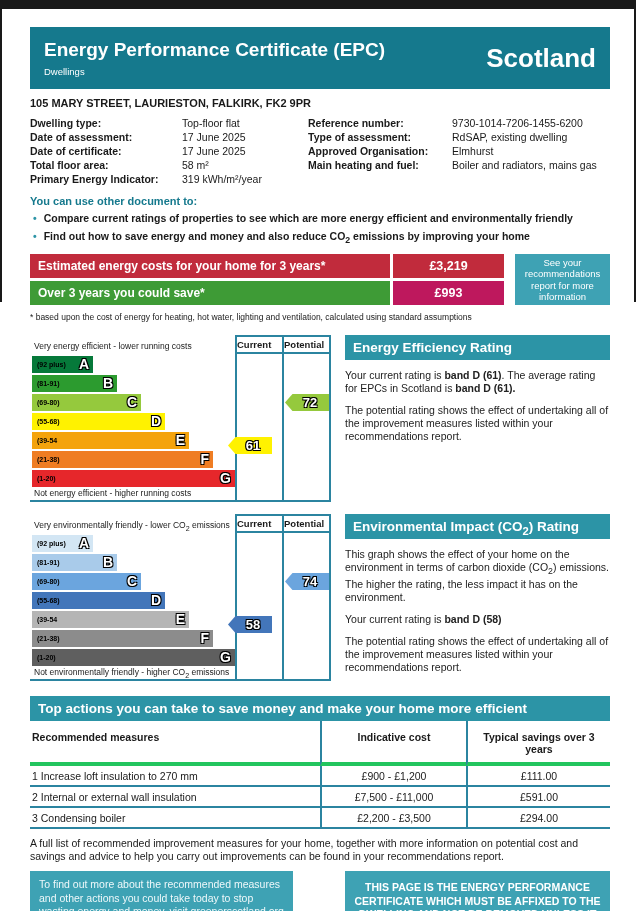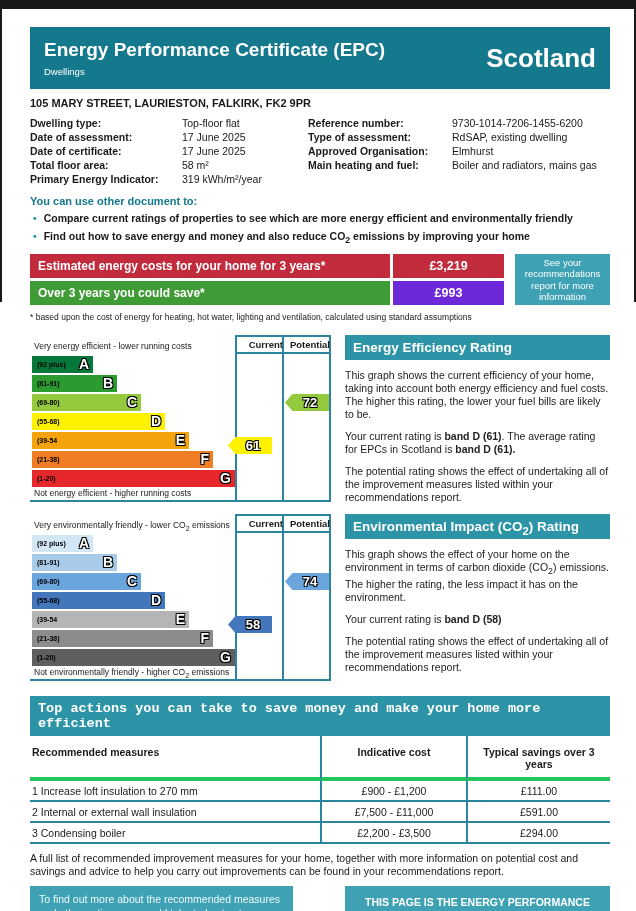--- a/index.html
+++ b/index.html
@@ -40,34 +40,34 @@
   
   .costs{margin-top:8px;display:flex;}
   .cost-left{width:477px;flex:none;}
   .cost-row{display:flex;margin-bottom:3px;}
   .cost-label{width:360px;flex:none;color:#fff;font-weight:bold;font-size:12px;
     height:24px;line-height:24px;padding-left:8px;box-sizing:border-box;}
   .cost-amount{width:111px;flex:none;margin-left:3px;color:#fff;font-weight:bold;font-size:12.5px;
     height:24px;line-height:24px;text-align:center;}
   .row-red .cost-label,.row-red .cost-amount{background:#C12B3C;}
   .row-green .cost-label{background:#3E9B36;}
-  .row-green .cost-amount{background:#6d28d9;}
+  .row-green .cost-amount{background:#be185d;}
   .cost-note{margin-left:8px;width:82px;background:#3EA2B4;color:#fff;font-size:9.5px;
     line-height:11.5px;text-align:center;display:flex;align-items:center;padding:2px 8px;height:47px;}
   .footnote{margin-top:4px;font-size:8.5px;}
 
   
   .rating-section{display:flex;margin-top:13px;}
   .chart{position:relative;width:302px;height:170px;flex:none;}
   .panel{width:265px;margin-left:13px;}
   .panel-title{background:#2C94A6;color:#fff;font-weight:bold;font-size:13.5px;
     height:25px;line-height:25px;padding-left:8px;}
   .panel p{margin:9px 0 0 0;font-size:10.5px;line-height:13px;color:#222;}
 
-  .ch-col-head{position:absolute;top:2px;height:26px;width:46px;text-align:right;
+  .ch-col-head{position:absolute;top:2px;height:26px;width:46px;text-align:left;
     font-weight:bold;font-size:9.5px;line-height:15px;}
   .cur-head{left:207px;} .pot-head{left:254px;border-radius:6px;}
   .ch-top-label{position:absolute;top:6px;left:4px;font-size:8.5px;}
   .ch-bottom-label{position:absolute;top:153px;left:4px;font-size:8.5px;}
   .ch-vline{position:absolute;top:0;width:2px;height:167px;background:#2B84A0;}
   .v1{left:205px;} .v2{left:252px;} .v3{left:299px;}
   .ch-hline{position:absolute;background:#2B84A0;height:2px;}
   .h-top{top:0;left:205px;width:96px;}
   .h-head{top:17px;left:205px;width:96px;}
   .h-bot{top:165px;left:0;width:301px;}
@@ -77,21 +77,21 @@
   .outline-txt{color:#fff;font-weight:bold;
     text-shadow:-1px -1px 0 #000,1px -1px 0 #000,-1px 1px 0 #000,1px 1px 0 #000;}
   .ch-letter{font-size:14px;padding-right:4px;line-height:17px;}
   .ch-arrow{position:absolute;width:44px;height:17px;display:flex;align-items:flex-end;justify-content:center;
     clip-path:polygon(0 50%,17% 0,100% 0,100% 100%,17% 100%);}
   .cur-arrow{left:198px;margin-top:24px;} .pot-arrow{left:255px;}
   .ch-num{font-size:13px;padding-left:6px;line-height:17px;}
 
   
   .actions{margin-top:12px;}
-  .actions-bar{background:#2C94A6;color:#fff;font-weight:bold;font-size:13.5px;padding:5px 8px;font-family:Liberation Mono, monospace;}
+  .actions-bar{background:#2C94A6;color:#fff;font-weight:bold;font-size:13.5px;padding:5px 8px;}
   .mtable{display:grid;grid-template-columns:290px 146px 144px;}
   .mtable .cell{font-size:10.5px;box-sizing:border-box;}
   .mtable .c2,.mtable .c3{border-left:2px solid #2B84A0;text-align:center;}
   .mtable .head{font-weight:bold;padding:10px 2px 7px 2px;border-bottom:4px solid #22c55e;}
   .mtable .head.c1{text-align:left;}
   .mtable .body{height:21px;line-height:21px;border-bottom:2px solid #2B84A0;}
   .mtable .body.c1{padding-left:2px;text-align:left;}
   .full-list{margin-top:8px;font-size:10.5px;line-height:13px;}
 
   
@@ -232,21 +232,20 @@
         </div>
         <div class="ch-arrow cur-arrow" style="top: 78px; background: rgb(255, 242, 0);">
           <span class="ch-num outline-txt">61</span>
         </div>
         <div class="ch-arrow pot-arrow" style="top: 59px; background: rgb(149, 201, 61);">
           <span class="ch-num outline-txt">72</span>
         </div>
       </div>
     <div class="panel">
       <div class="panel-title">Energy Efficiency Rating</div>
-      <p>This graph shows the current efficiency of your home, taking into account both energy efficiency and fuel costs. The higher this rating, the lower your fuel bills are likely to be.</p>
       <p>Your current rating is <b>band D (61)</b>. The average rating for EPCs in Scotland is <b>band D (61).</b></p>
       <p>The potential rating shows the effect of undertaking all of the improvement measures listed within your recommendations report.</p>
     </div>
   </div>
 
   <div class="rating-section" style="margin-top:9px;">
     <div class="chart">
         <div class="ch-hline h-top"></div>
         <div class="ch-hline h-head"></div>
         <div class="ch-hline h-bot"></div>

